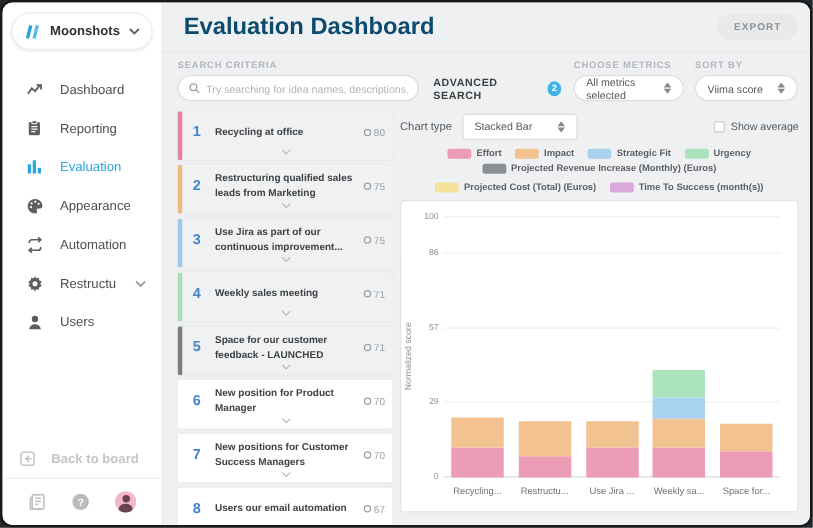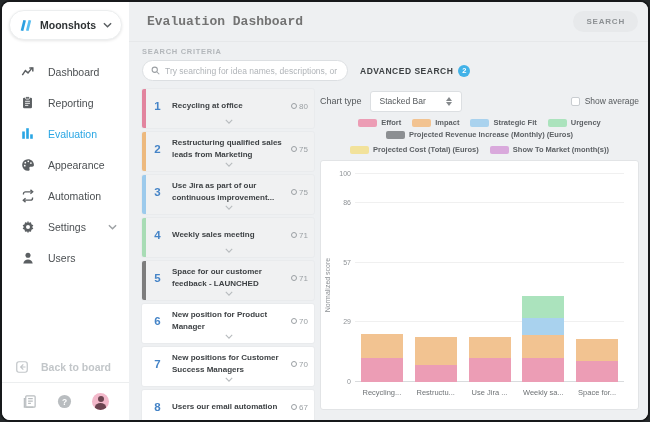--- a/index.html
+++ b/index.html
@@ -25,21 +25,21 @@
   .side-footer { position:absolute; bottom:0; left:0; right:0; height:38px; border-top:1px solid #eceeef;
                  display:flex; align-items:center; justify-content:space-around; padding:0 10px; }
   .foot-ico { color:#b9bdc0; display:flex; cursor:pointer; }
   .avatar { width:17px; height:17px; border-radius:50%; background:#f2b8ca; position:relative; overflow:hidden; cursor:pointer; }
   .avatar::before { content:""; position:absolute; left:5.5px; top:3px; width:6px; height:6px; border-radius:50%; background:#6b4450; }
   .avatar::after  { content:""; position:absolute; left:3px; top:9.5px; width:11px; height:8px; border-radius:50% 50% 0 0; background:#6b4450; }
 
   
   .main { flex:1; display:flex; flex-direction:column; background:#eef0f2; min-width:0; }
   .hdr { height:40px; display:flex; align-items:center; padding:0 10px 0 18px; border-bottom:1px solid #e6e8ea; }
-  .hdr h1 { font-size:13px; font-weight:bold; color:#737373; flex:1;font-family:Liberation Mono, monospace; }
+  .hdr h1 { font-size:19px; font-weight:bold; color:#0c4a6e; flex:1; }
   .export-btn { background:#e7e9eb; border:none; border-radius:12px; padding:6px 13px; font-size:8px; font-weight:bold;
                 letter-spacing:.8px; color:#8d9194; cursor:pointer; font-family:inherit; }
 
   .search-row { display:flex; align-items:flex-start; padding:5px 10px 6px 13px; gap:10px; }
   .fld-label { font-size:7.5px; font-weight:bold; letter-spacing:.7px; color:#b3b7bb; margin-bottom:4px; }
   .search-grp { display:flex; flex-direction:column; }
   .search-line { display:flex; align-items:center; gap:12px; }
   .search-box { width:206px; height:21px; background:#fff; border:1px solid #dcdfe2; border-radius:11px;
                 display:flex; align-items:center; padding:0 8px; gap:5px; color:#9ca0a4; }
   .search-box input { border:none; outline:none; flex:1; font-size:8.5px; color:#5a5e61; background:transparent; font-family:inherit; }
@@ -168,21 +168,21 @@
           </span>
           <span>Automation</span>
         </div>
         <div class="nav-item">
           <span class="nicon">
             <svg viewBox="0 0 16 16" width="14" height="14">
               <path d="M8 .8 9 3l2.4-.5.5 2.4 2.2 1-1.3 2.1 1.3 2.1-2.2 1-.5 2.4L9 13l-1 2.2L7 13l-2.4.5-.5-2.4-2.2-1 1.3-2.1L1.9 5.9l2.2-1 .5-2.4L7 3z" fill="currentColor"></path>
               <circle cx="8" cy="8" r="2.3" fill="#fff"></circle>
             </svg>
           </span>
-          <span>Settings</span>
+          <span>Restructu</span>
           <span class="nav-chev">
             <svg viewBox="0 0 10 6" width="9" height="6" fill="none" stroke="currentColor" stroke-width="1.6">
               <path d="M1 1l4 4 4-4"></path>
             </svg>
           </span>
         </div>
         <div class="nav-item">
           <span class="nicon">
             <svg viewBox="0 0 16 16" width="14" height="14" fill="currentColor">
               <circle cx="8" cy="4.8" r="2.9"></circle>
@@ -215,21 +215,21 @@
             <text x="8" y="11.2" text-anchor="middle" font-size="9" font-weight="bold" fill="#fff">?</text>
           </svg>
       </span>
       <span class="avatar"></span>
     </div>
   </aside>
 
   <main class="main">
     <div class="hdr">
       <h1>Evaluation Dashboard</h1>
-      <button class="export-btn">SEARCH</button>
+      <button class="export-btn">EXPORT</button>
     </div>
 
     <div class="search-row">
       <div class="search-grp">
         <div class="fld-label">SEARCH CRITERIA</div>
         <div class="search-line">
           <div class="search-box">
             <span style="display:flex">
               <svg viewBox="0 0 12 12" width="9" height="9" fill="none" stroke="currentColor" stroke-width="1.4">
                   <circle cx="5" cy="5" r="3.5"></circle>
@@ -237,20 +237,42 @@
                 </svg>
             </span>
             <input type="text" placeholder="Try searching for idea names, descriptions, or creators..." style="">
           </div>
           <div class="adv-search">
             <span class="adv-txt">ADVANCED SEARCH</span>
             <span class="adv-badge">2</span>
           </div>
         </div>
       </div>
+      <div class="right-selects">
+        <div class="sel-grp">
+          <div class="fld-label">CHOOSE METRICS</div>
+          <div class="select metrics">
+            <span>All metrics selected</span>
+            <span class="sorter">
+                <i class="up"></i>
+                <i class="dn"></i>
+              </span>
+          </div>
+        </div>
+        <div class="sel-grp">
+          <div class="fld-label">SORT BY</div>
+          <div class="select sort">
+            <span>Viima score</span>
+            <span class="sorter">
+                <i class="up"></i>
+                <i class="dn"></i>
+              </span>
+          </div>
+        </div>
+      </div>
     </div>
 
     <div class="content">
       <div class="ideas" id="ideas">
           <div class="idea-card sel" style="border-left-color: rgb(226, 132, 158);">
             <div class="idea-row">
               <span class="idea-rank">1</span>
               <span class="idea-title">Recycling at office</span>
               <span class="idea-score">
                 <span class="score-ico"></span>
@@ -407,21 +429,21 @@
               <span class="legend-chip" style="background:#8c8f92"></span>
               <span>Projected Revenue Increase (Monthly) (Euros)</span>
             </div>
             <div class="lg-break"></div>
             <div class="legend-item">
               <span class="legend-chip" style="background:#f2e29b"></span>
               <span>Projected Cost (Total) (Euros)</span>
             </div>
             <div class="legend-item">
               <span class="legend-chip" style="background:#d9a9dc"></span>
-              <span>Show To Market (month(s))</span>
+              <span>Time To Success (month(s))</span>
             </div>
           </div>
 
         <div class="panel">
           <div class="ylabel">Normalized score</div>
           <div class="plot" id="plot">
               <div class="gridline base" style="bottom: 0%;">
                 <span class="tick-lbl">0</span>
               </div>
               <div class="gridline" style="bottom: 29%;">

